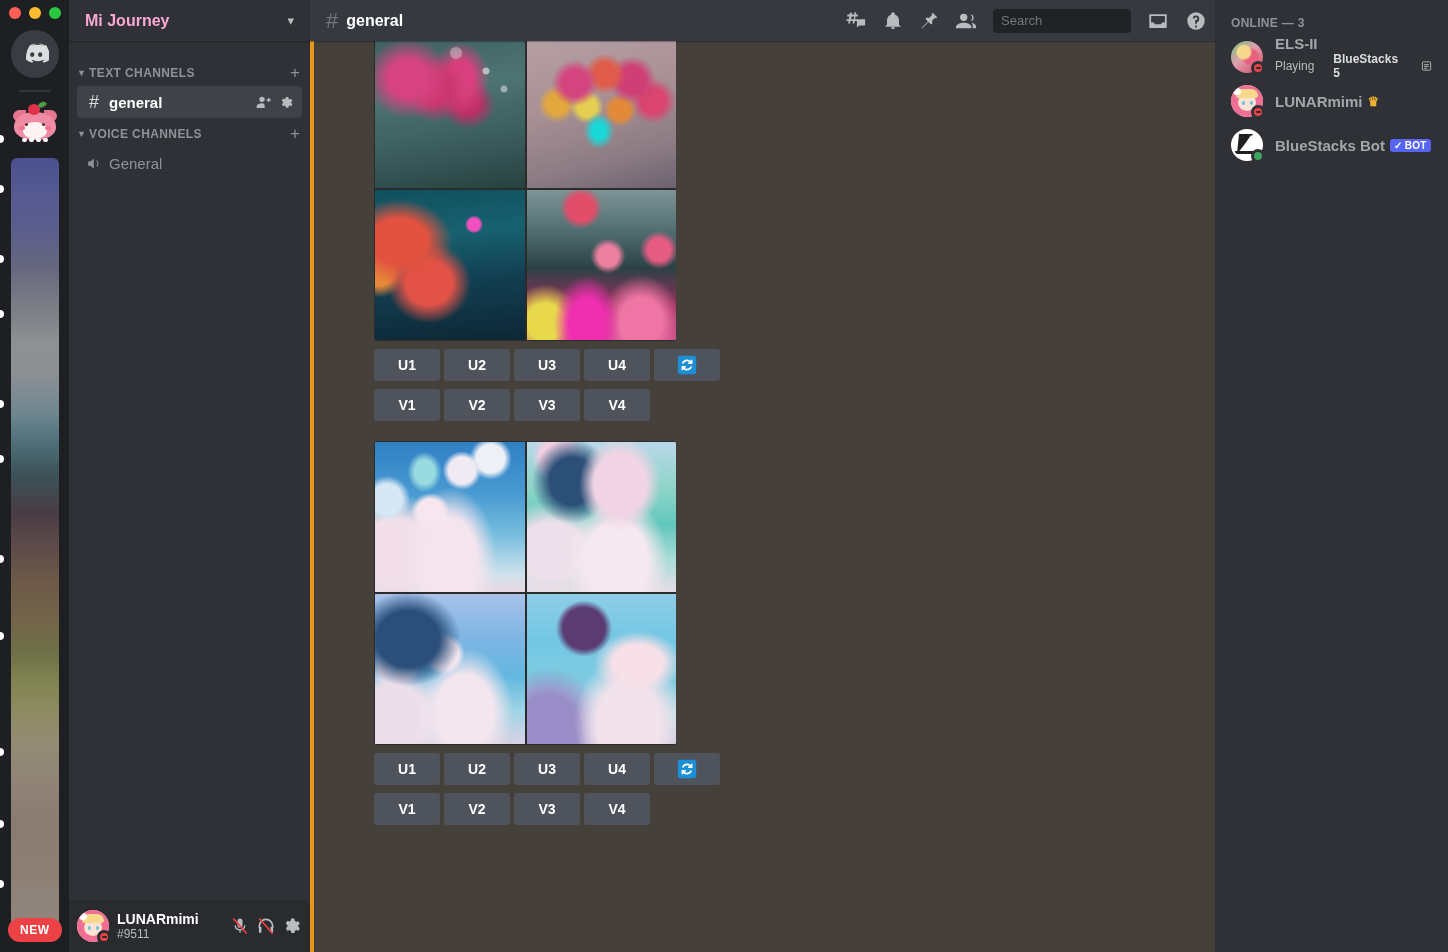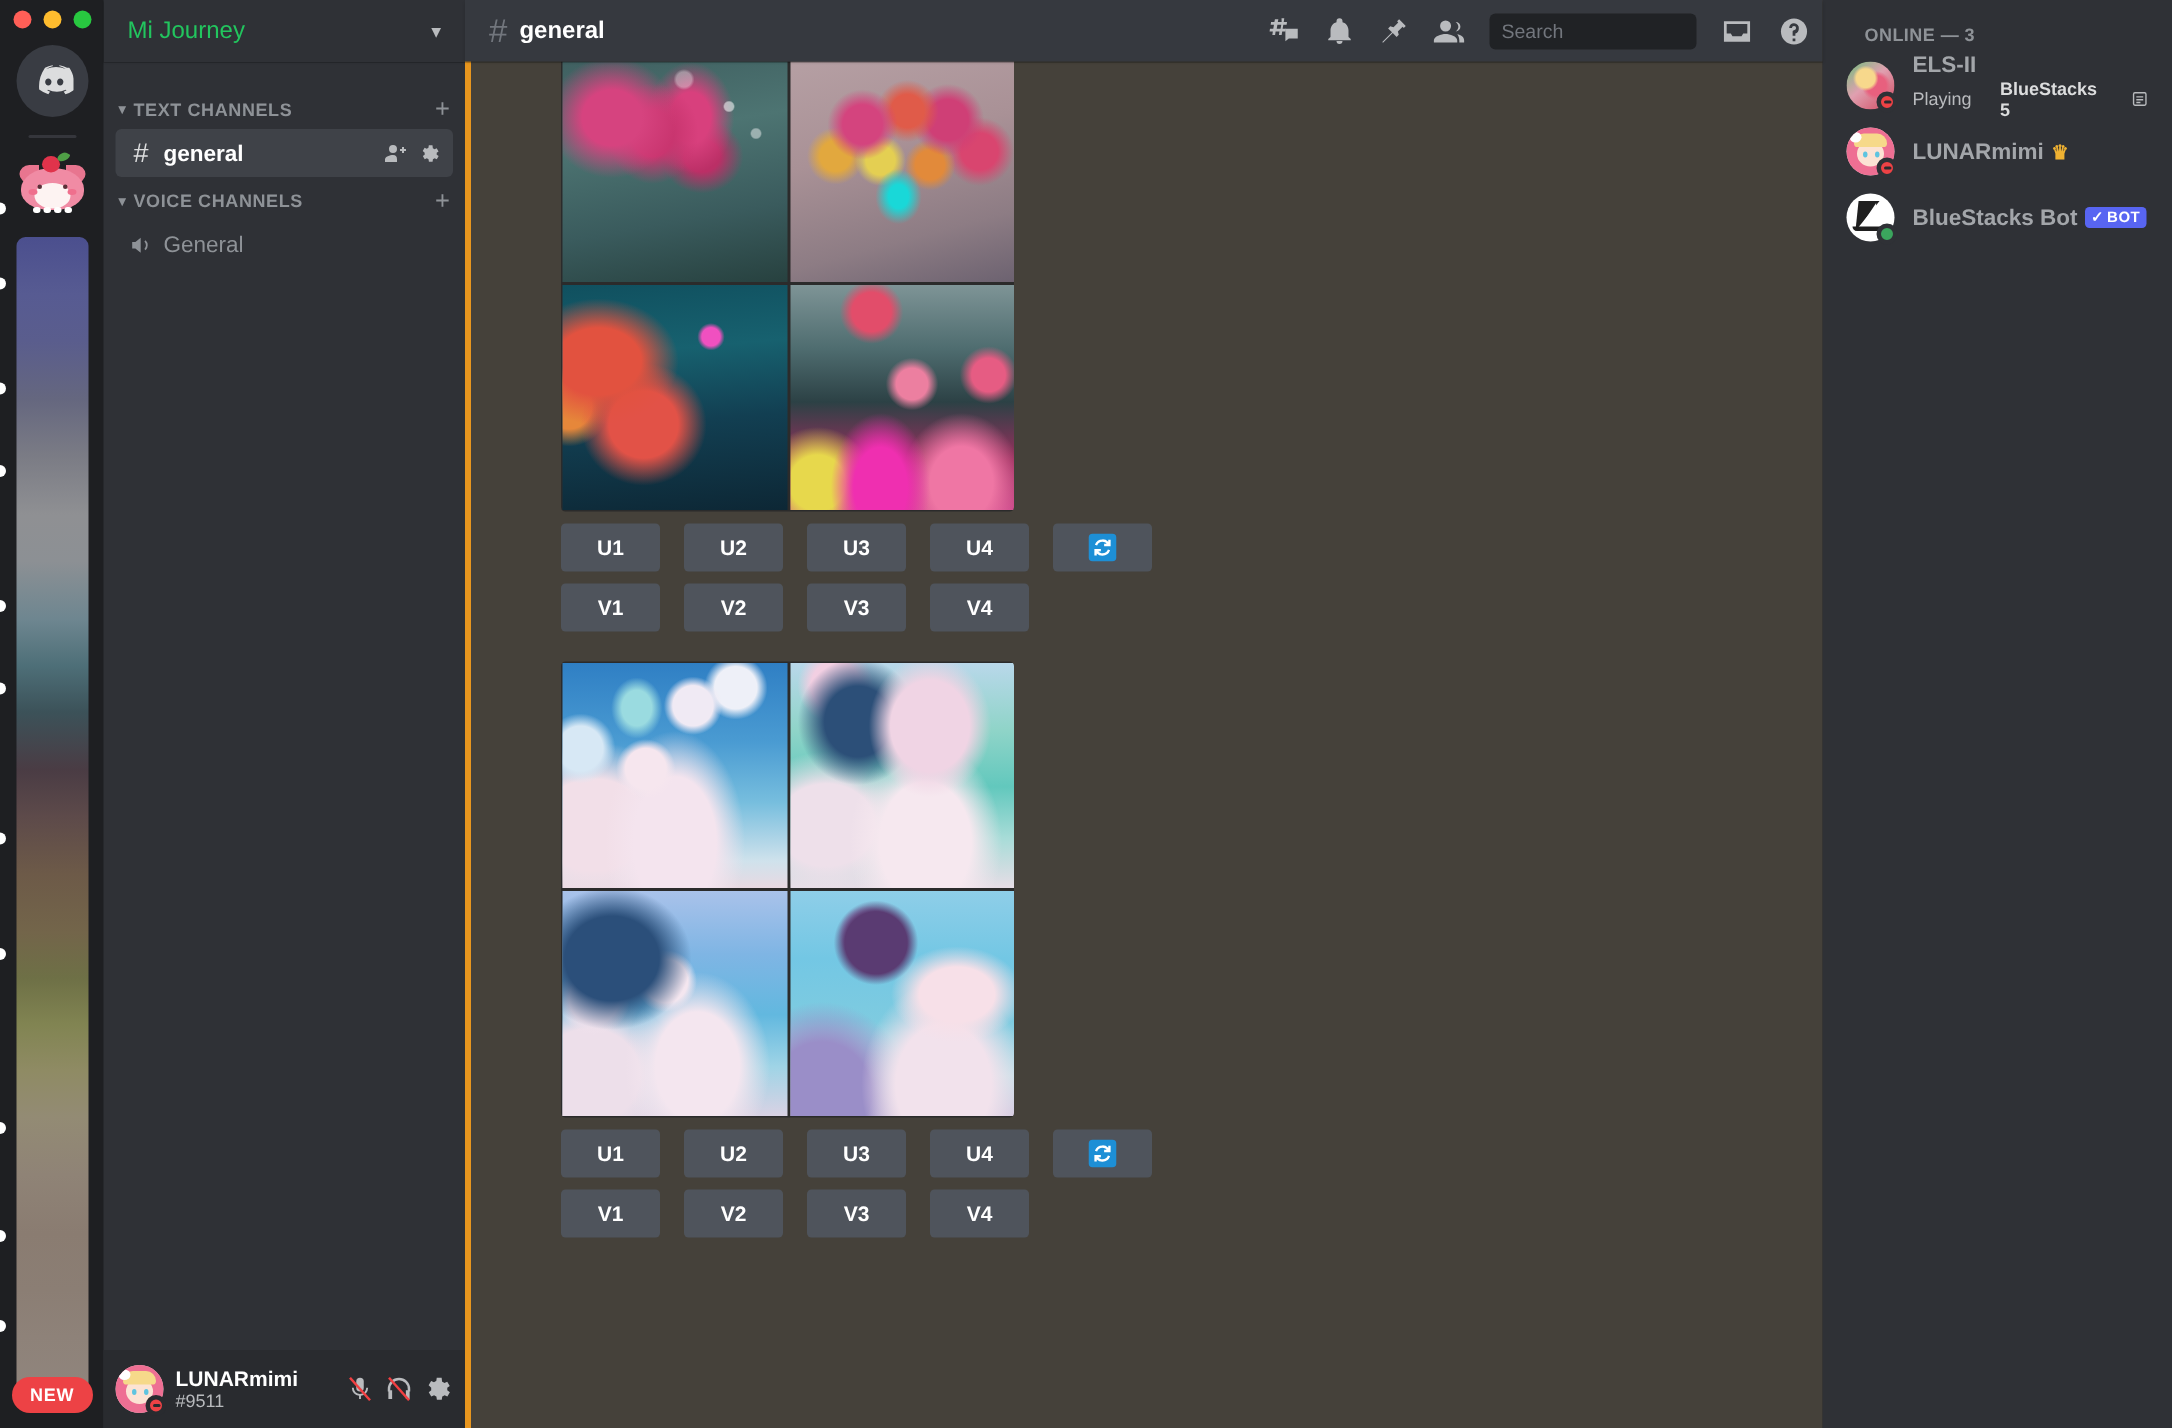--- a/index.html
+++ b/index.html
@@ -75,21 +75,21 @@
   
   .channel-sidebar {
     width: 241px; flex: 0 0 241px; height: 952px; background: #2f3136;
     display: flex; flex-direction: column; position: relative;
   }
   .guild-header {
     height: 41px; flex: 0 0 41px; display: flex; align-items: center;
     padding: 0 16px; box-shadow: 0 1px 0 rgba(4,4,5,0.2), 0 1px 2px rgba(0,0,0,0.15);
     cursor: pointer;
   }
-  .guild-name { color: #22c55e; font-size: 16px; font-weight: normal; flex: 1; }
+  .guild-name { color: #f9a8d4; font-size: 16px; font-weight: bold; flex: 1; }
   .chev { color: #b9bbbe; font-size: 13px; }
 
   .channels { flex: 1; padding-top: 16px; overflow: hidden; }
   .cat-row {
     display: flex; align-items: center; padding: 0 8px 0 8px;
     height: 24px; margin-top: 4px; cursor: pointer;
   }
   .cat-chev { color: #8e9297; font-size: 9px; width: 12px; }
   .cat-label {
     color: #8e9297; font-size: 12px; font-weight: bold; letter-spacing: .4px;
@@ -240,21 +240,21 @@
       radial-gradient(ellipse at 12% 82%, #eddfea 0 18%, transparent 32%),
       linear-gradient(180deg, #a9c2ea 0%, #7fb5e4 28%, #62b8df 55%, #9fd4e6 78%, #d9d2e4 100%); }
   .w4 { background:
       radial-gradient(circle at 38% 23%, #5a3b72 0 14%, transparent 19%),
       radial-gradient(circle at 34% 19%, #9c86c4 0 8%, transparent 12%),
       radial-gradient(ellipse at 74% 46%, #f7e0e8 0 16%, transparent 28%),
       radial-gradient(ellipse at 68% 86%, #f2e2ec 0 22%, transparent 38%),
       radial-gradient(ellipse at 14% 90%, #9a8ec8 0 18%, transparent 32%),
       linear-gradient(180deg, #8ecee8 0%, #73c7e4 30%, #7ecbe0 58%, #bfe0e8 82%, #cfc6df 100%); }
 
-  .btn-row { display: flex; gap: 16px; margin-top: 8px; }
+  .btn-row { display: flex; gap: 4px; margin-top: 8px; }
   .mj-btn {
     width: 66px; height: 32px; background: #4f545c; border: none; border-radius: 3px;
     color: #fff; font-size: 14px; font-weight: bold; cursor: pointer;
     font-family: "Liberation Sans", sans-serif;
     display: flex; align-items: center; justify-content: center;
   }
   .mj-btn.refresh { background: #4f545c; }
   .refresh-ico { width: 20px; height: 20px; }
 
   .scrollbar-track { position: absolute; right: 2px; top: 41px; width: 16px; bottom: 0; }
@@ -283,21 +283,20 @@
   }
 
   
   .members {
     width: 233px; flex: 0 0 233px; height: 952px; background: #2f3136;
     padding: 16px 8px 0 16px;
   }
   .members-head {
     color: #8e9297; font-size: 12px; font-weight: bold; letter-spacing: .3px;
     padding: 0 0 6px 0;
-    margin-left: 12px;
   }
   .member {
     display: flex; align-items: center; height: 42px; border-radius: 4px;
     padding: 0 8px 0 0; cursor: pointer; margin-bottom: 2px;
   }
   .m-avatar { width: 32px; height: 32px; border-radius: 50%; position: relative; flex: 0 0 32px; }
   .m-avatar .status-dot { border-color: #2f3136; }
   .m-info { margin-left: 12px; min-width: 0; }
   .m-name { color: #a3a6aa; font-size: 15px; font-weight: bold; display: flex; align-items: center; gap: 5px; }
   .m-sub { color: #b9bbbe; font-size: 12px; display: flex; align-items: center; gap: 19px; }

